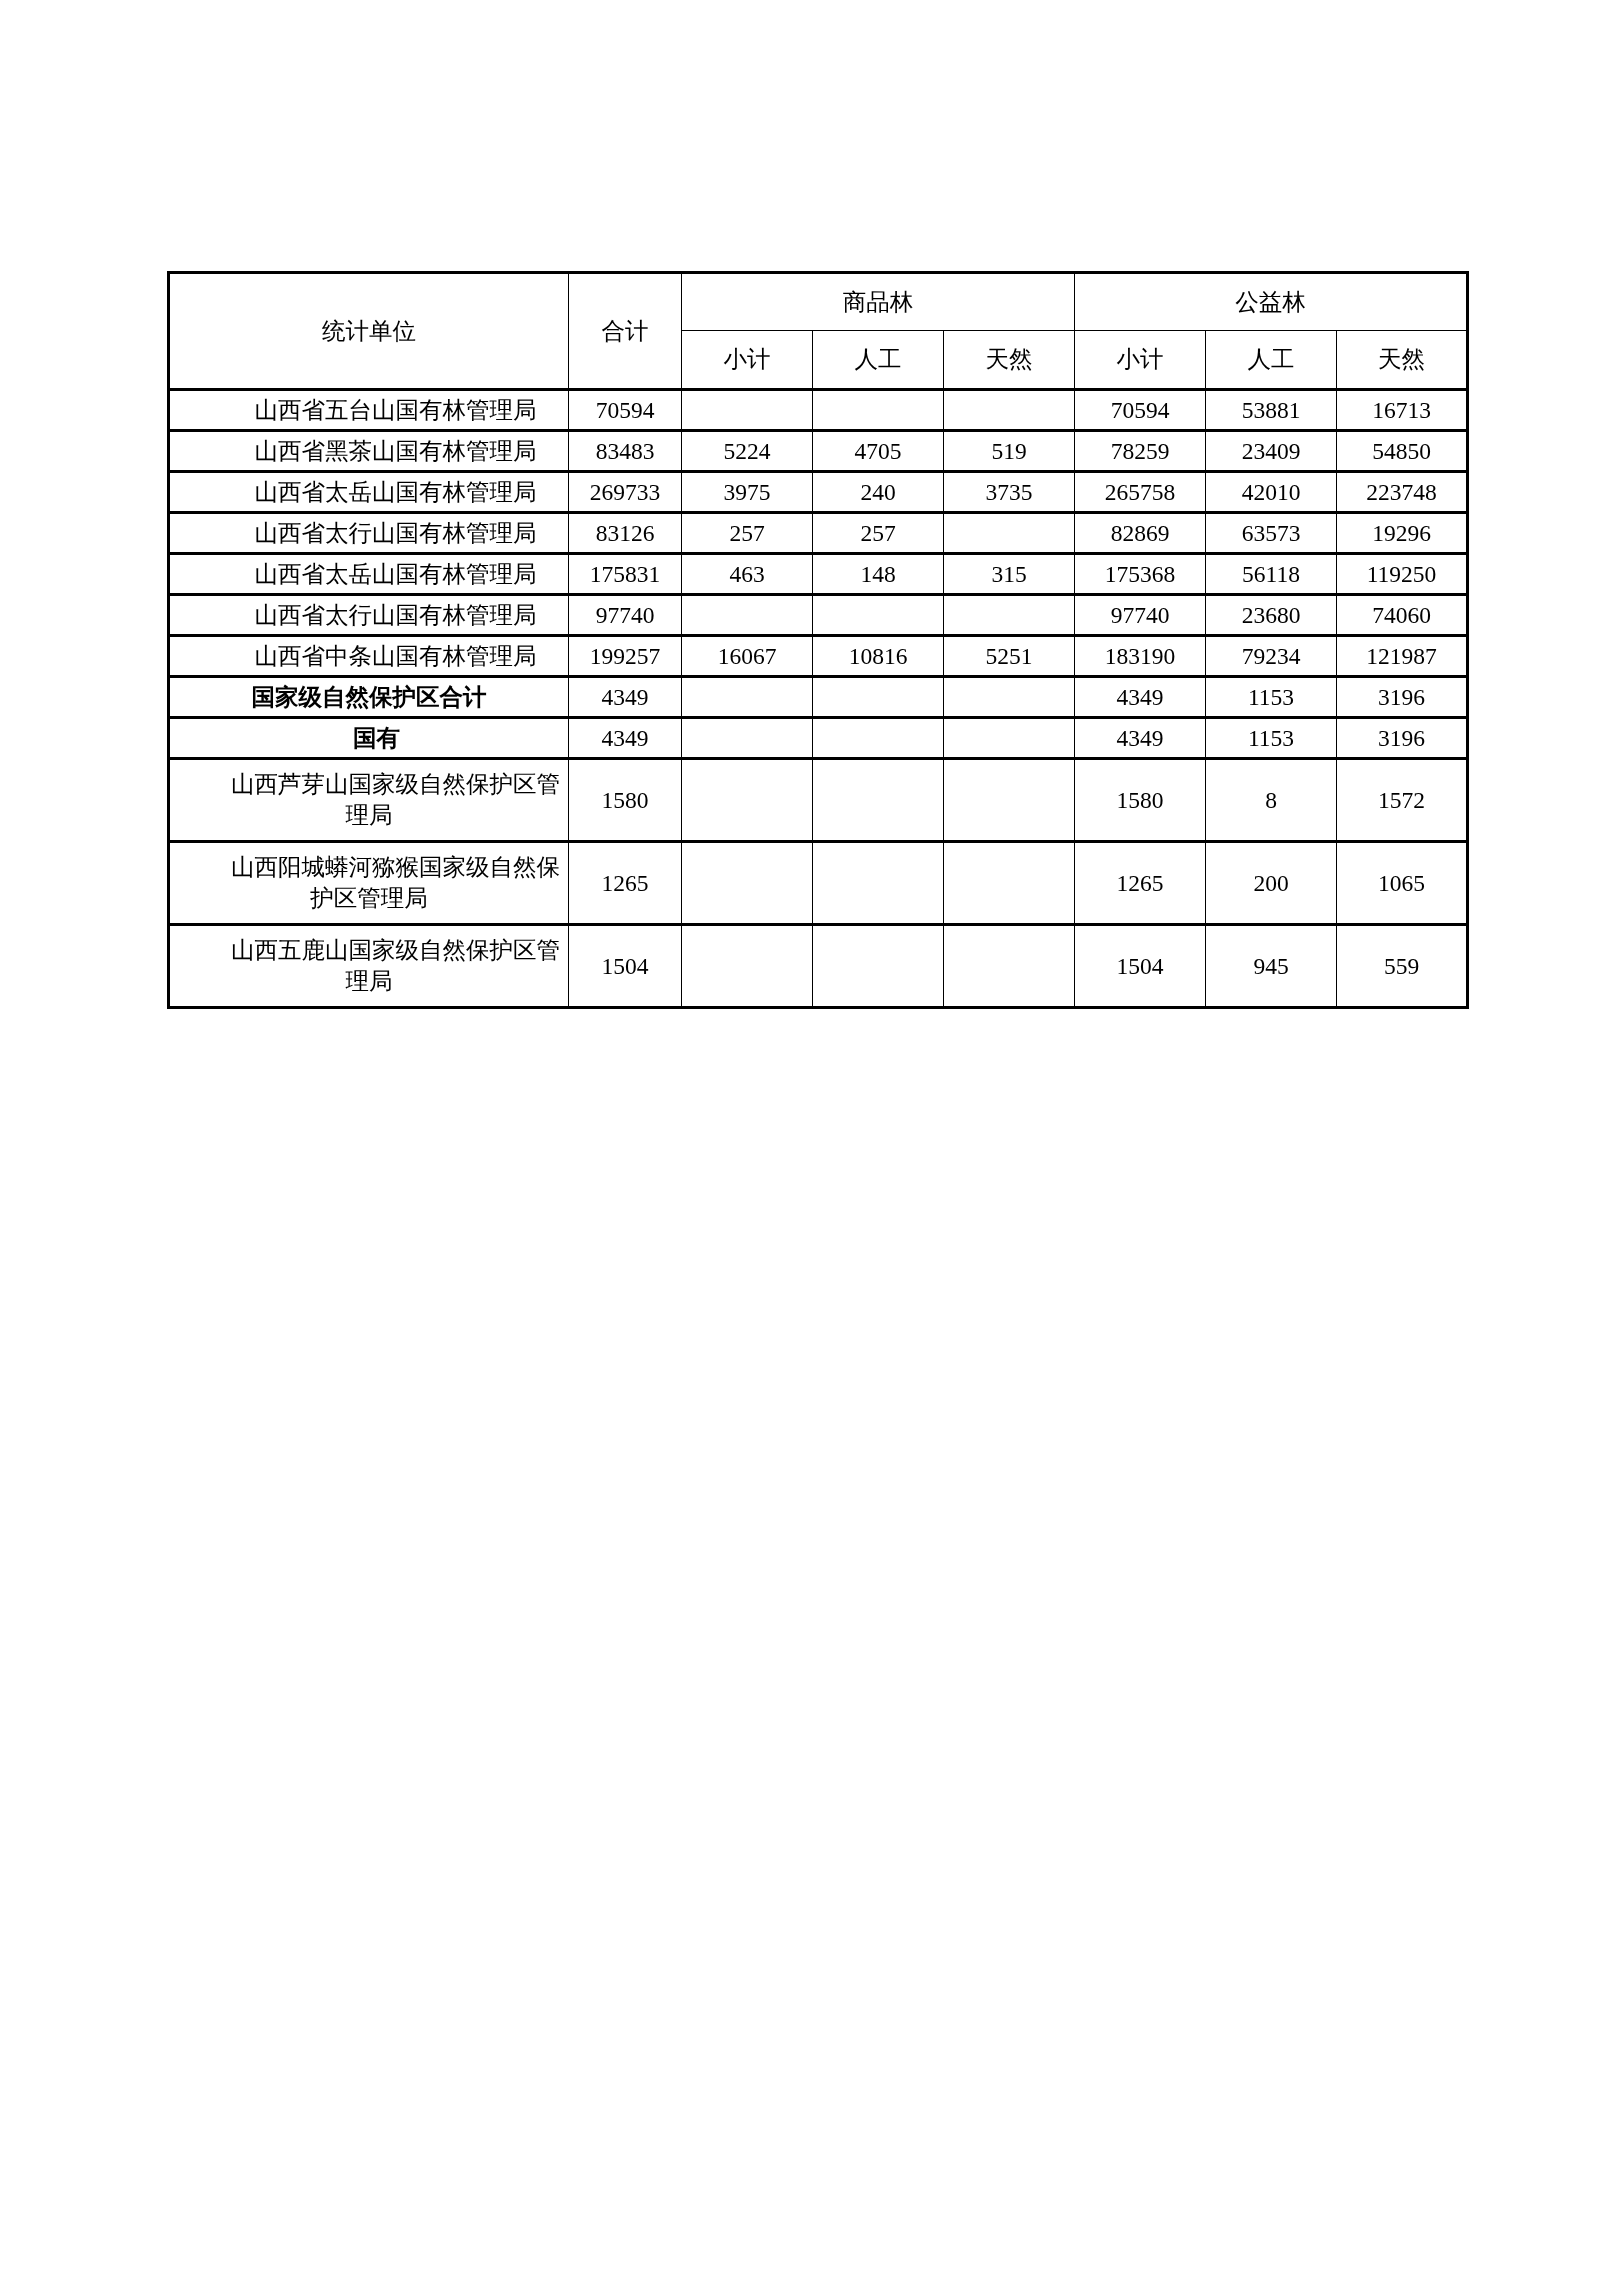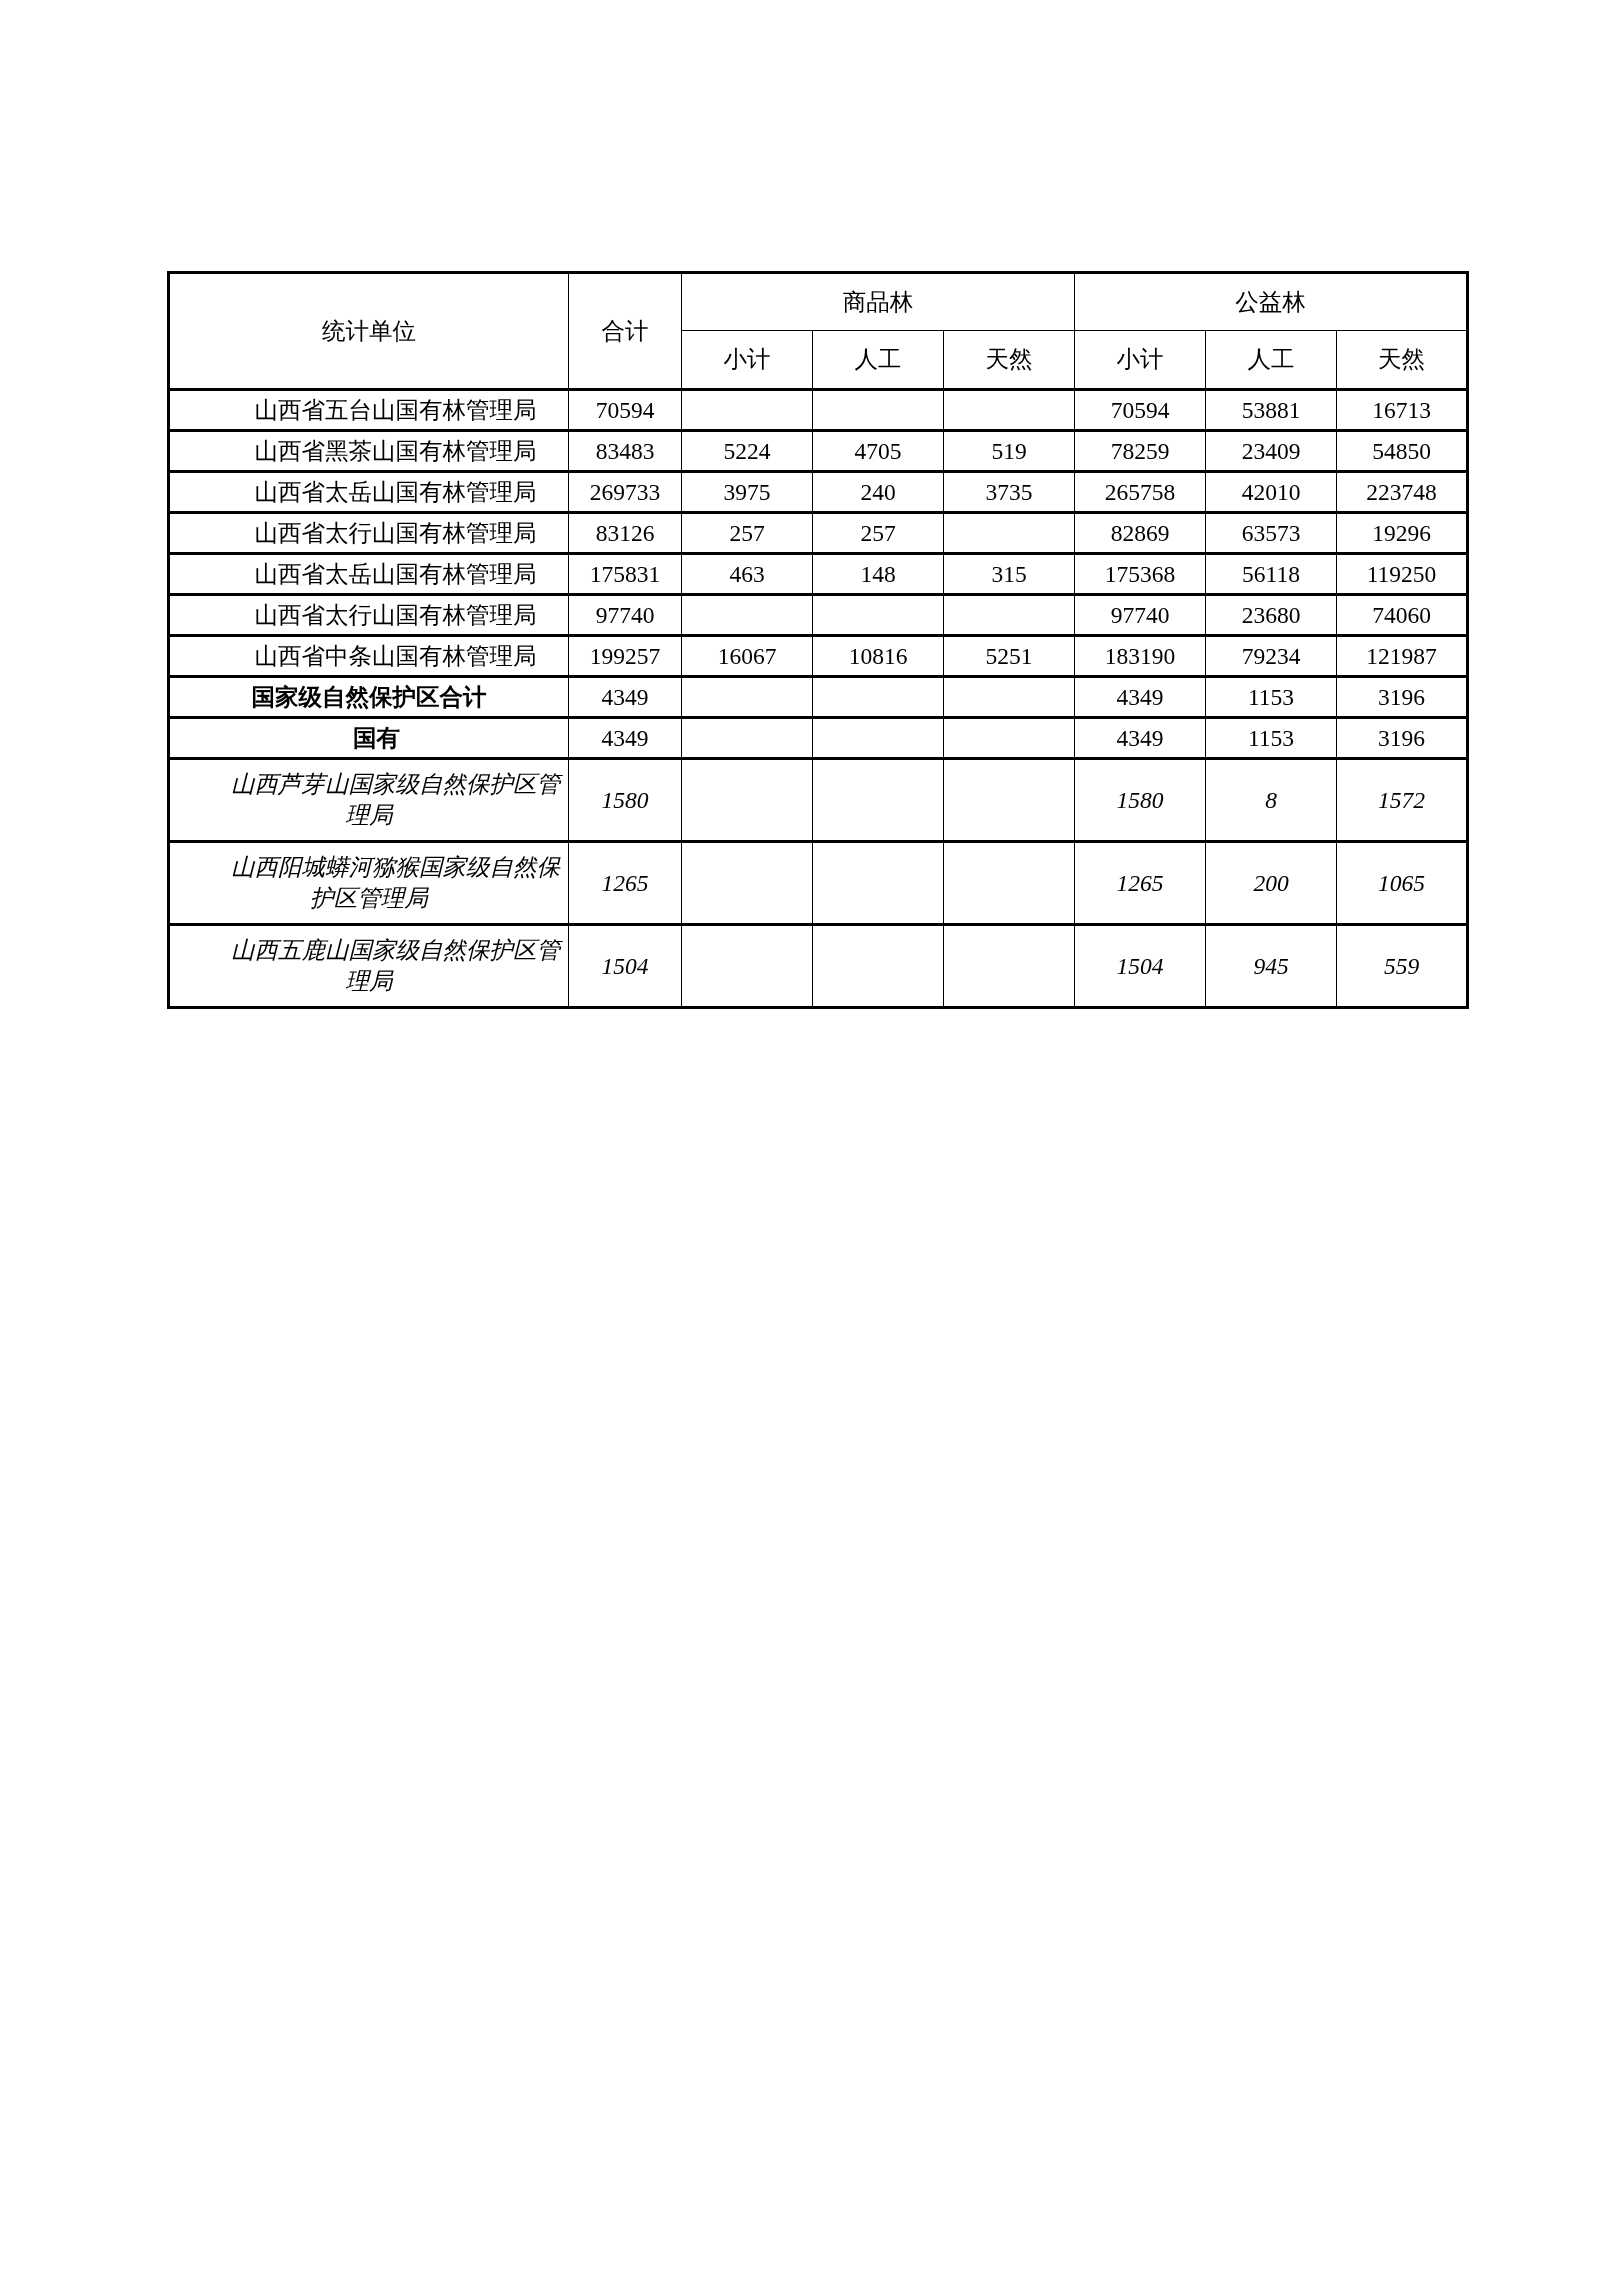--- a/index.html
+++ b/index.html
@@ -4,21 +4,21 @@
   <style>
     html, body { margin: 0; padding: 0; background: #ffffff; }
     body { width: 1623px; height: 2295px; position: relative; overflow: hidden;
            font-family: "Liberation Serif", "DejaVu Serif", serif; color: #000; }
     .page { position: absolute; left: 0; top: 0; width: 1623px; height: 2295px; background: #fff; }
     table.stat { position: absolute; left: 167px; top: 271px; border-collapse: collapse;
                  table-layout: fixed; width: 1299px; border: 3.1px solid #000; }
     table.stat td, table.stat th { border: 1.5px solid #000; text-align: center; vertical-align: middle;
                  font-size: 23.5px; font-weight: normal; padding: 0; line-height: 1.3; }
     table.stat tr.row-single { height: 41px; }
-    table.stat tr.row-double { height: 83px; font-style: italic; }
+    table.stat tr.row-double { height: 83px; }
     table.stat tr.head-top { height: 58px; }
     table.stat tr.head-sub { height: 59px; }
     table.stat tr + tr td { border-top-width: 3.1px; }
     th.hd { font-family: Liberation Serif, serif; font-weight: bold; font-size: 23.5px; }
     td.name { text-align: left; padding-left: 4.1px; padding-right: 4.1px; }
     td.name.indent2 { text-indent: 53px; }
     td.name.indent1 { padding-left: 15px; font-family: "DejaVu Sans", sans-serif; font-weight: bold; }
     td.name.bold { font-family: "DejaVu Sans", sans-serif; font-weight: bold; }
     .note { position: absolute; left: 172px; top: 1040px; font-size: 22.5px;
             font-family: "DejaVu Sans", sans-serif; font-weight: bold; white-space: nowrap; }

